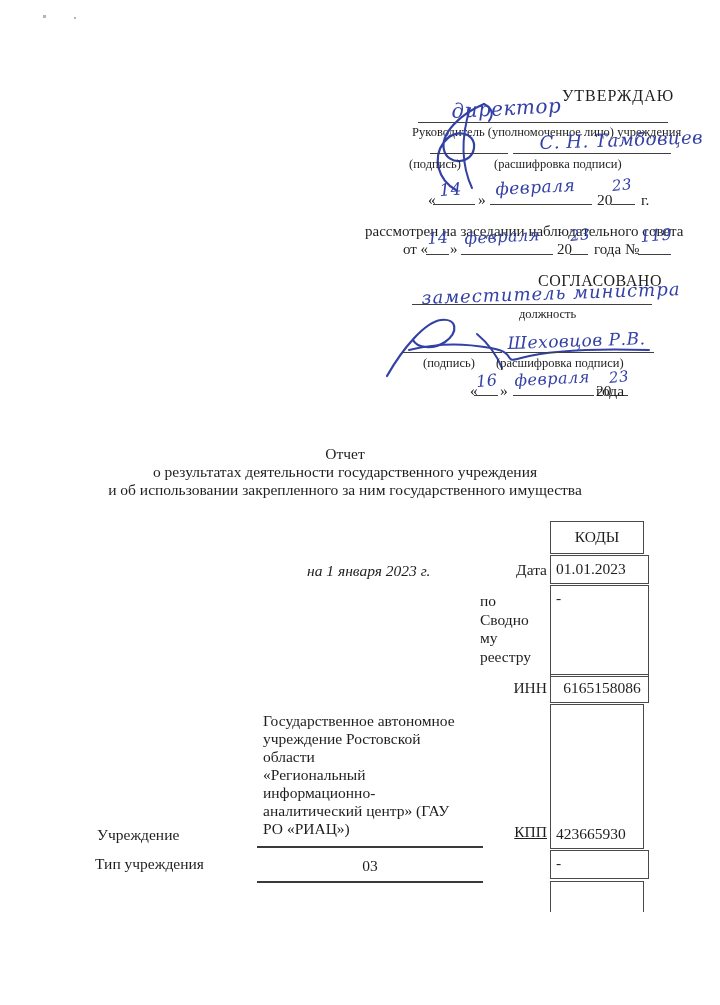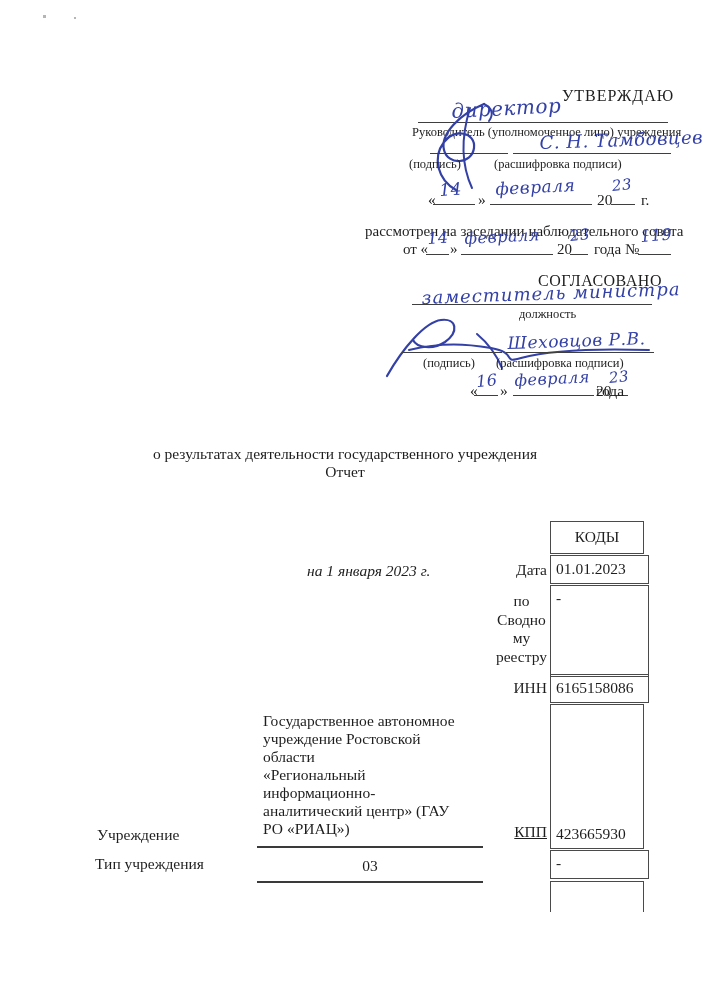--- a/index.html
+++ b/index.html
@@ -97,38 +97,39 @@
 <div class="t hw" style="left:477px; top:372px; font-size:16px; transform:rotate(-5deg);">16</div>
 <div class="t" style="left:500px; top:382px;">»</div>
 <div class="fill-line" style="left:513px; top:395px; width:81px;"></div>
 <div class="t hw" style="left:515px; top:371px; font-size:16px; transform:rotate(-3deg);">февраля</div>
 <div class="t" style="left:596px; top:382px;">20</div>
 <div class="fill-line" style="left:610px; top:395px; width:18px;"></div>
 <div class="t hw" style="left:610px; top:369px; font-size:15px; transform:rotate(-6deg);">23</div>
 <div class="t" style="left:596px; top:382px;">года</div>
 
 <div class="center-title" style="top:445px;">
+  <div>Отчет</div>
   <div>о результатах деятельности государственного учреждения</div>
-  <div>Отчет</div>
+  <div>и об использовании закрепленного за ним государственного имущества</div>
 </div>
 
 <div class="t" style="left:307px; top:562px;font-style:italic;">на 1 января 2023 г.</div>
 
 <div class="box" style="top:521px; height:31px; text-align:center; line-height:29px;">КОДЫ</div>
 <div class="box" style="top:555px; height:27px; line-height:25px; padding-left:5px;">01.01.2023</div>
 <div class="box" style="top:585px; height:87px; padding:3px 0 0 5px;">-</div>
-<div class="box" style="top:674px; height:27px; line-height:25px; padding-left:5px;">6165158086</div>
+<div class="box" style="top:674px; height:27px; line-height:25px; padding-left:5px;text-align:center;">6165158086</div>
 <div class="box" style="top:704px; height:143px;">
   <span style="position:absolute; left:5px; bottom:5px;">423665930</span>
 </div>
 <div class="box" style="top:850px; height:27px; line-height:24px; padding-left:5px;">-</div>
 <div class="box" style="top:881px; height:30px; border-bottom:none;"></div>
 
 <div class="t" style="right:173px; top:561px;">Дата</div>
-<div class="t preline" style="right:173px; top:592px; text-align:center; line-height:18.5px; white-space:pre-line;">по
+<div class="t preline" style="right:189px; top:592px; text-align:left; line-height:18.5px; white-space:pre-line;">по
 Сводно
 му
 реестру</div>
 <div class="t" style="right:173px; top:679px;">ИНН</div>
 <div class="t" style="right:173px; top:823px;text-decoration:underline;">КПП</div>
 
 <div class="t" style="left:97px; top:826px;">Учреждение</div>
 <div class="t preline" style="left:263px; top:712px; width:215px; line-height:18px; white-space:pre-line;">Государственное автономное
 учреждение Ростовской
 области

